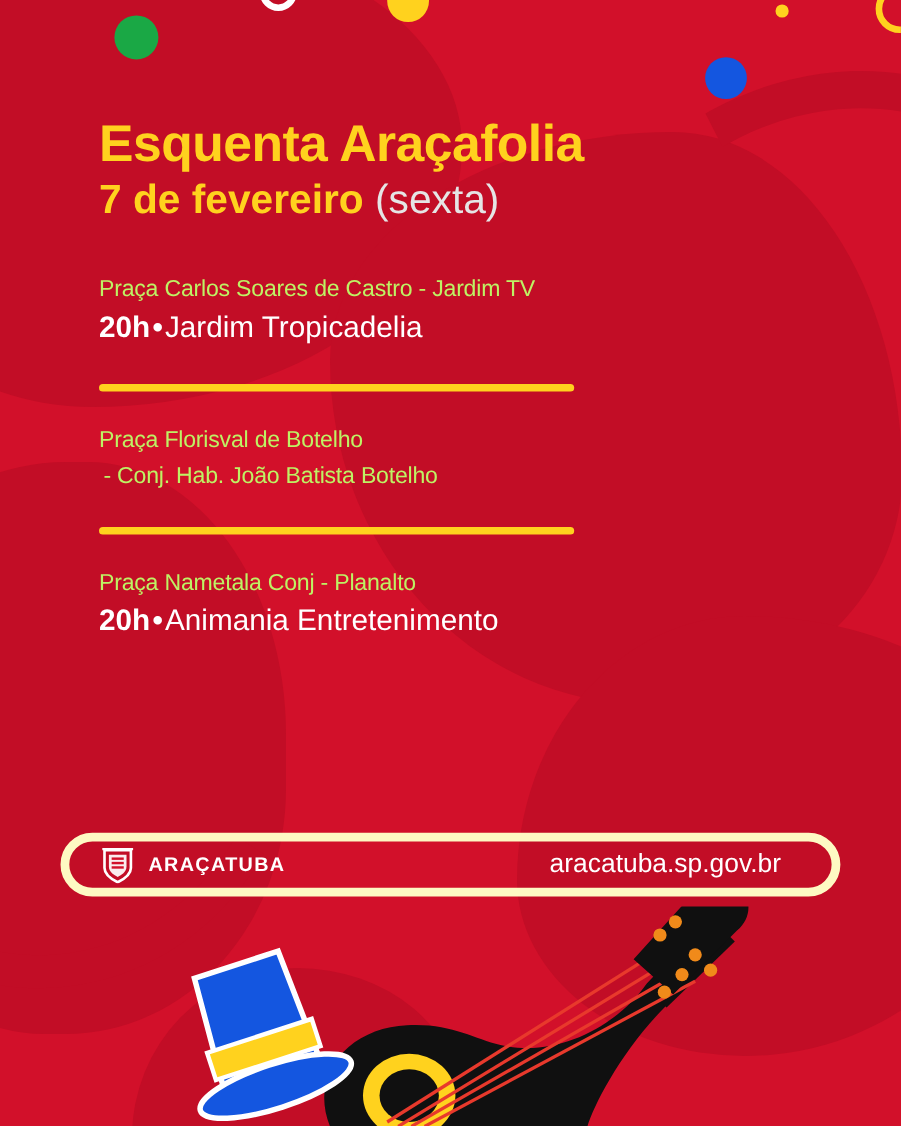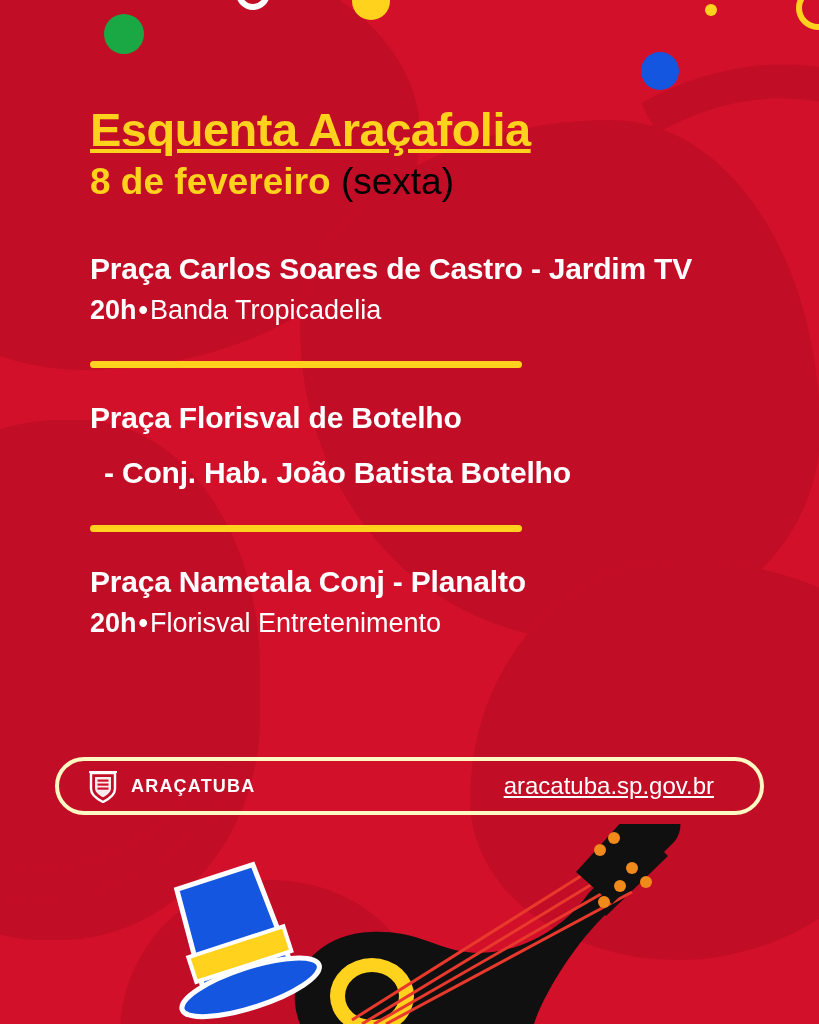--- a/index.html
+++ b/index.html
@@ -89,47 +89,46 @@
     padding: 0 0 0 90px;
   }
   .title {
     margin: 0;
     padding-top: 105px;
     font-size: 47px;
     font-weight: bold;
     color: #ffd21e;
     letter-spacing: -0.5px;
     line-height: 1.05;
-    text-decoration: underline;
   }
   .subtitle {
     margin: 8px 0 0 0;
     font-size: 37px;
     line-height: 1.1;
   }
   .subtitle .date {
     font-weight: bold;
     color: #ffd21e;
   }
   .subtitle .weekday {
     font-weight: normal;
-    color: #000000;
+    color: #e5e5e5;
   }
 
   .events { margin-top: 46px; }
 
   .event .place {
     margin: 0;
-    font-size: 30px;
-    font-weight: bold;
-    color: #ffffff;
+    font-size: 21px;
+    font-weight: normal;
+    color: #bef264;
     line-height: 1.35;
     letter-spacing: -0.2px;
   }
-  .event .line2 { margin: 14px; }
+  .event .line2 { margin: 4px; }
   .event .attraction {
     margin: 2px 0 0 0;
     font-size: 27px;
     line-height: 1.4;
     color: #ffffff;
     font-weight: normal;
   }
   .event .attraction .time {
     font-weight: bold;
     margin-top: 18px;
@@ -147,21 +146,21 @@
     margin: 32px 0 30px 0;
   }
 
   
   .footer-bar {
     position: absolute;
     left: 55px;
     top: 757px;
     width: 709px;
     height: 58px;
-    border: 4px solid #fef9c3;
+    border: 8px solid #fef9c3;
     border-radius: 29px;
     box-sizing: border-box;
     display: flex;
     align-items: center;
     z-index: 6;
   }
   .brand {
     display: flex;
     align-items: center;
     margin-left: 28px;
@@ -172,21 +171,20 @@
     font-size: 18px;
     font-weight: bold;
     letter-spacing: 1.2px;
     color: #ffffff;
   }
   .site {
     margin-left: auto;
     margin-right: 46px;
     font-size: 24px;
     color: #ffffff;
-    text-decoration: underline;
   }
 
   
   .illus {
     position: absolute;
     left: 0;
     bottom: 0;
     width: 819px;
     height: 200px;
     z-index: 4;
@@ -212,46 +210,46 @@
     <div class="dot" style="left: 705px; top: 4px; width: 12px; height: 12px; background: rgb(255, 210, 30);"></div>
     <div class="dot" style="left: 236px; top: -24px; width: 34px; height: 34px; border: 6px solid rgb(255, 255, 255); background: transparent; box-sizing: border-box;"></div>
     <div class="dot" style="left: 796px; top: -14px; width: 44px; height: 44px; border: 6px solid rgb(255, 210, 30); background: transparent; box-sizing: border-box;"></div>
   </div>
 
 <div class="content">
 
   <h1 class="title">Esquenta Araçafolia</h1>
 
   <p class="subtitle">
-    <span class="date">8 de fevereiro</span>
+    <span class="date">7 de fevereiro</span>
     <span class="weekday">(sexta)</span>
   </p>
 
   <div class="events">
 
     <div class="event">
       <p class="place">Praça Carlos Soares de Castro - Jardim TV</p>
       <p class="attraction">
-        <span class="time">20h</span><span class="sep">•</span><span>Banda Tropicadelia</span>
+        <span class="time">20h</span><span class="sep">•</span><span>Jardim Tropicadelia</span>
       </p>
     </div>
 
     <div class="divider"></div>
 
     <div class="event">
       <p class="place">Praça Florisval de Botelho</p>
       <p class="place line2">-  Conj. Hab. João Batista Botelho</p>
     </div>
 
     <div class="divider"></div>
 
     <div class="event">
       <p class="place">Praça Nametala Conj - Planalto</p>
       <p class="attraction">
-        <span class="time">20h</span><span class="sep">•</span><span>Florisval Entretenimento</span>
+        <span class="time">20h</span><span class="sep">•</span><span>Animania Entretenimento</span>
       </p>
     </div>
 
   </div>
 </div>
 
 <div class="footer-bar">
   <div class="brand">
     <span class="brand-mark">
       <svg width="32" height="34" viewBox="0 0 32 34" aria-hidden="true">

